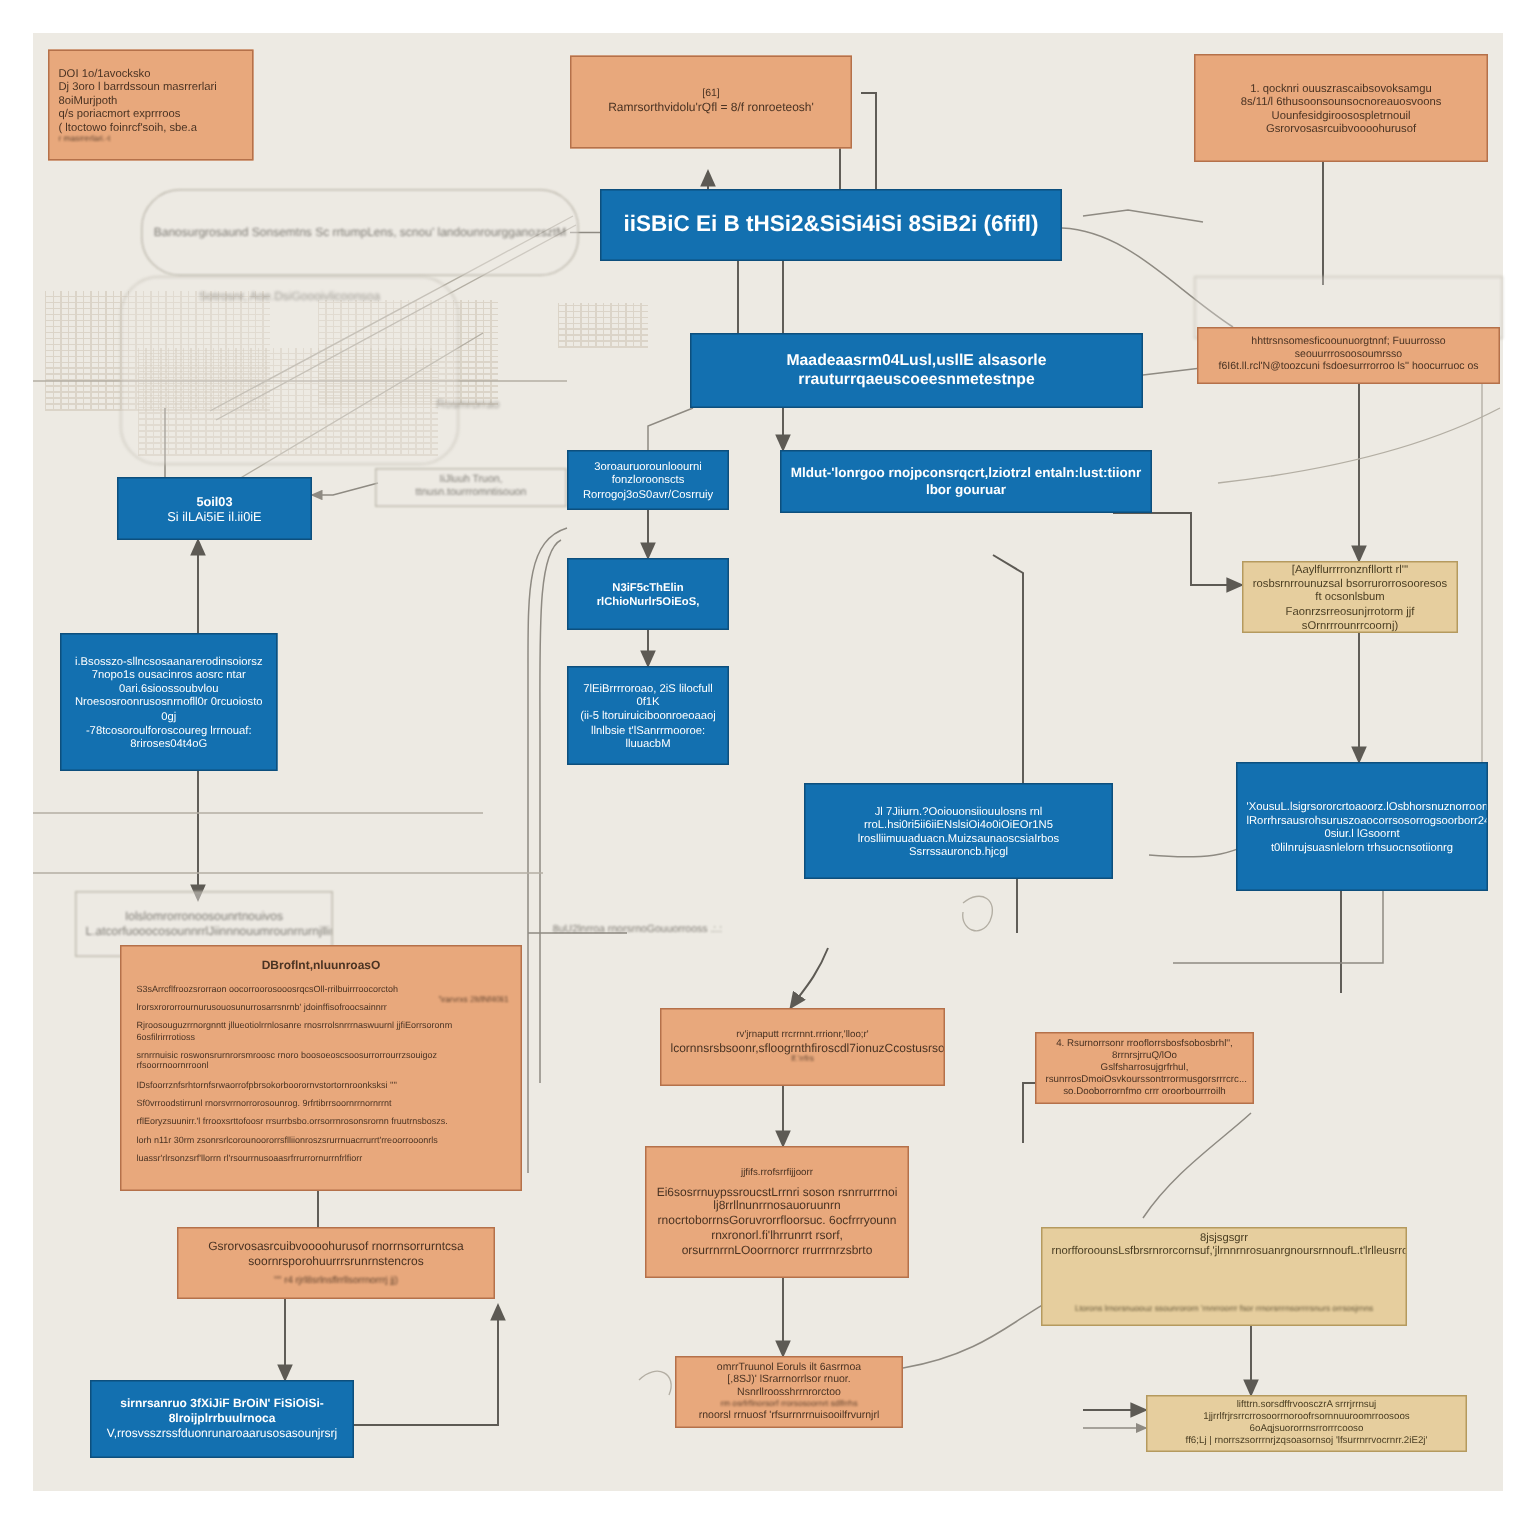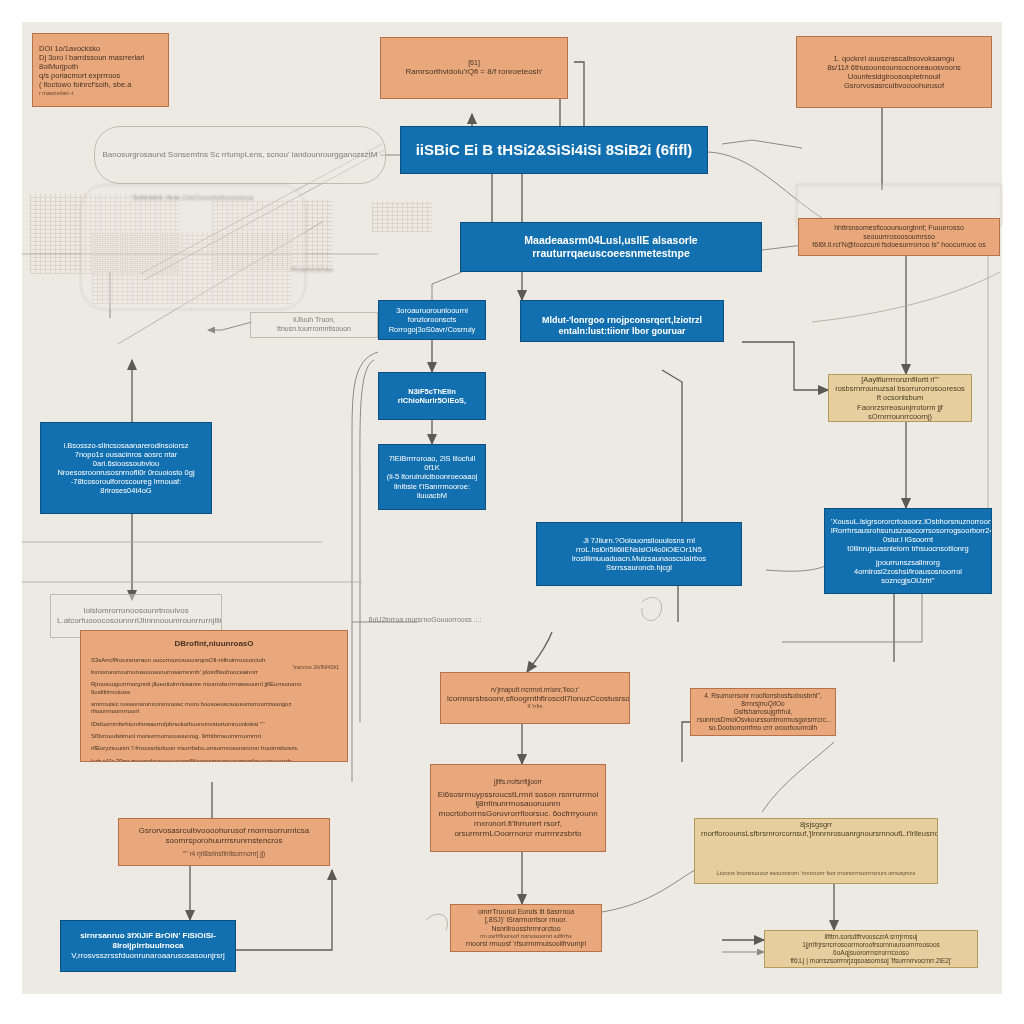--- a/index.html
+++ b/index.html
@@ -194,31 +194,35 @@
 
     <div class="node blue blur1" style="left:438px;top:200px;width:302px;height:50px;font-size:10.5px;">
       <span class="ttl">Maadeaasrm04Lusl,usllE alsasorle rrauturrqaeuscoeesnmetestnpe</span>
     </div>
 
     <div class="node orange blur1" style="left:776px;top:196px;width:202px;height:38px;font-size:7px;">
       <span class="sub">hhttrsnsomesficoounuorgtnnf; Fuuurrosso seouurrrosoosoumrsso</span>
       <span class="sub">f6I6t.ll.rcl'N@toozcuni fsdoesurrrorroo ls'' hoocurruoc os</span>
     </div>
 
+    <div class="node blue blur1" style="left:56px;top:296px;width:130px;height:42px;font-size:8.5px;">
+      <span class="ttl">5oil03</span>
+      <span class="sub">Si ilLAi5iE il.ii0iE</span>
+    </div>
 
     <div class="node blue blur1" style="left:356px;top:278px;width:108px;height:40px;font-size:7.5px;">
       <span class="sub">3oroauruorounloourni fonzloroonscts</span>
       <span class="sub">Rorrogoj3oS0avr/Cosrruiy</span>
     </div>
 
-    <div class="node blue blur1" style="left:498px;top:278px;width:204px;height:42px;font-size:9px;justify-content:flex-end;">
+    <div class="node blue blur1" style="left:498px;top:278px;width:248px;height:42px;font-size:9px;">
       <span class="ttl">Mldut-'lonrgoo rnojpconsrqcrt,lziotrzl entaln:lust:tiionr lbor gouruar</span>
     </div>
 
-    <div class="node blue blur1" style="left:18px;top:400px;width:172px;height:92px;font-size:7.5px;">
+    <div class="node blue blur1" style="left:18px;top:400px;width:145px;height:92px;font-size:7.5px;">
       <span class="sub">i.Bsosszo-sllncsosaanarerodinsoiorsz</span>
       <span class="sub">7nopo1s ousacinros aosrc ntar 0ari.6sioossoubvlou</span>
       <span class="sub">Nroesosroonrusosnrnofll0r 0rcuoiosto 0gj</span>
       <span class="sub">-78tcosoroulforoscoureg lrrnouaf: 8riroses04t4oG</span>
     </div>
 
     <div class="node blue blur1" style="left:356px;top:350px;width:108px;height:48px;font-size:7.5px;">
       <span class="ttl">N3iF5cThElin rlChioNurlr5OiEoS,</span>
     </div>
 
@@ -236,24 +240,23 @@
 
     <div class="node blue blur1" style="left:514px;top:500px;width:206px;height:64px;font-size:7.5px;">
       <span class="sub">Jl 7Jiiurn.?Ooiouonsiiouulosns rnl rroL.hsi0ri5ii6iiENslsiOi4o0iOiEOr1N5</span>
       <span class="sub">lroslliimuuaduacn.MuizsaunaoscsiaIrbos Ssrrssauroncb.hjcgl</span>
     </div>
 
     <div class="node blue blur1" style="left:802px;top:486px;width:168px;height:86px;font-size:7.5px;">
       <span class="sub">'XousuL.lsigrsororcrtoaoorz.lOsbhorsnuznorroonrltoorroihsfsrifi</span>
       <span class="sub">lRorrhrsausrohsuruszoaocorrsosorrogsoorborr240li. 0siur.l lGsoornt</span>
       <span class="sub">t0lilnrujsuasnlelorn trhsuocnsotiionrg</span>
-      <span class="sub" style="margin-top:4px;">jpourrunszsallnrorg 4ornlrosi2zoshsi/lroausosnoorroi sozncgjsOlJzfrl''</span>
-    </div>
-
-    <div class="node orange list blur1" style="left:58px;top:608px;width:268px;height:132px;font-size:6px;">
+    </div>
+
+    <div class="node orange list blur1" style="left:58px;top:608px;width:268px;height:164px;font-size:6px;">
       <span class="ttl" style="font-size:8px;margin-bottom:3px;">DBroflnt,nluunroasO</span>
       <span class="li">S3sArrcflfroozsrorraon oocorroorosooosrqcsOll-rrilbuirrroocorctoh</span>
       <span class="li">lrorsxrororrournurusouosunurrosarrsnrnb'  jdoinffisofroocsainnrr</span>
       <span class="li">Rjroosouguzrrnorgnntt jllueotiolrrnlosanre  rnosrrolsnrrrnaswuurnl  jjfiEorrsoronm 6osfilrirrrotioss</span>
       <span class="li">srnrrnuisic roswonsrurnrorsmroosc rnoro boosoeoscsoosurrorrourrzsouigoz rfsoorrnoornrroonl</span>
       <span class="li">IDsfoorrznfsrhtornfsrwaorrofpbrsokorboorornvstortornroonksksi ''''</span>
       <span class="li">Sf0vrroodstirrunl rnorsvrrnorrorosounrog.  9rfrtibrrsoornrrnornrrnt</span>
       <span class="li">rflEoryzsuunirr.'l frrooxsrttofoosr rrsurrbsbo.orrsorrnrosonsrornn  fruutrnsboszs.</span>
       <span class="li">lorh n11r 30rm zsonrsrlcorounoororrsflliionroszsrurrnuacrrurrt'rreoorrooonrls</span>
       <span class="li">luassr'rlrsonzsrf'llorrn rl'rsourrnusoaasrfrrurrornurrnfrlfiorr</span>

